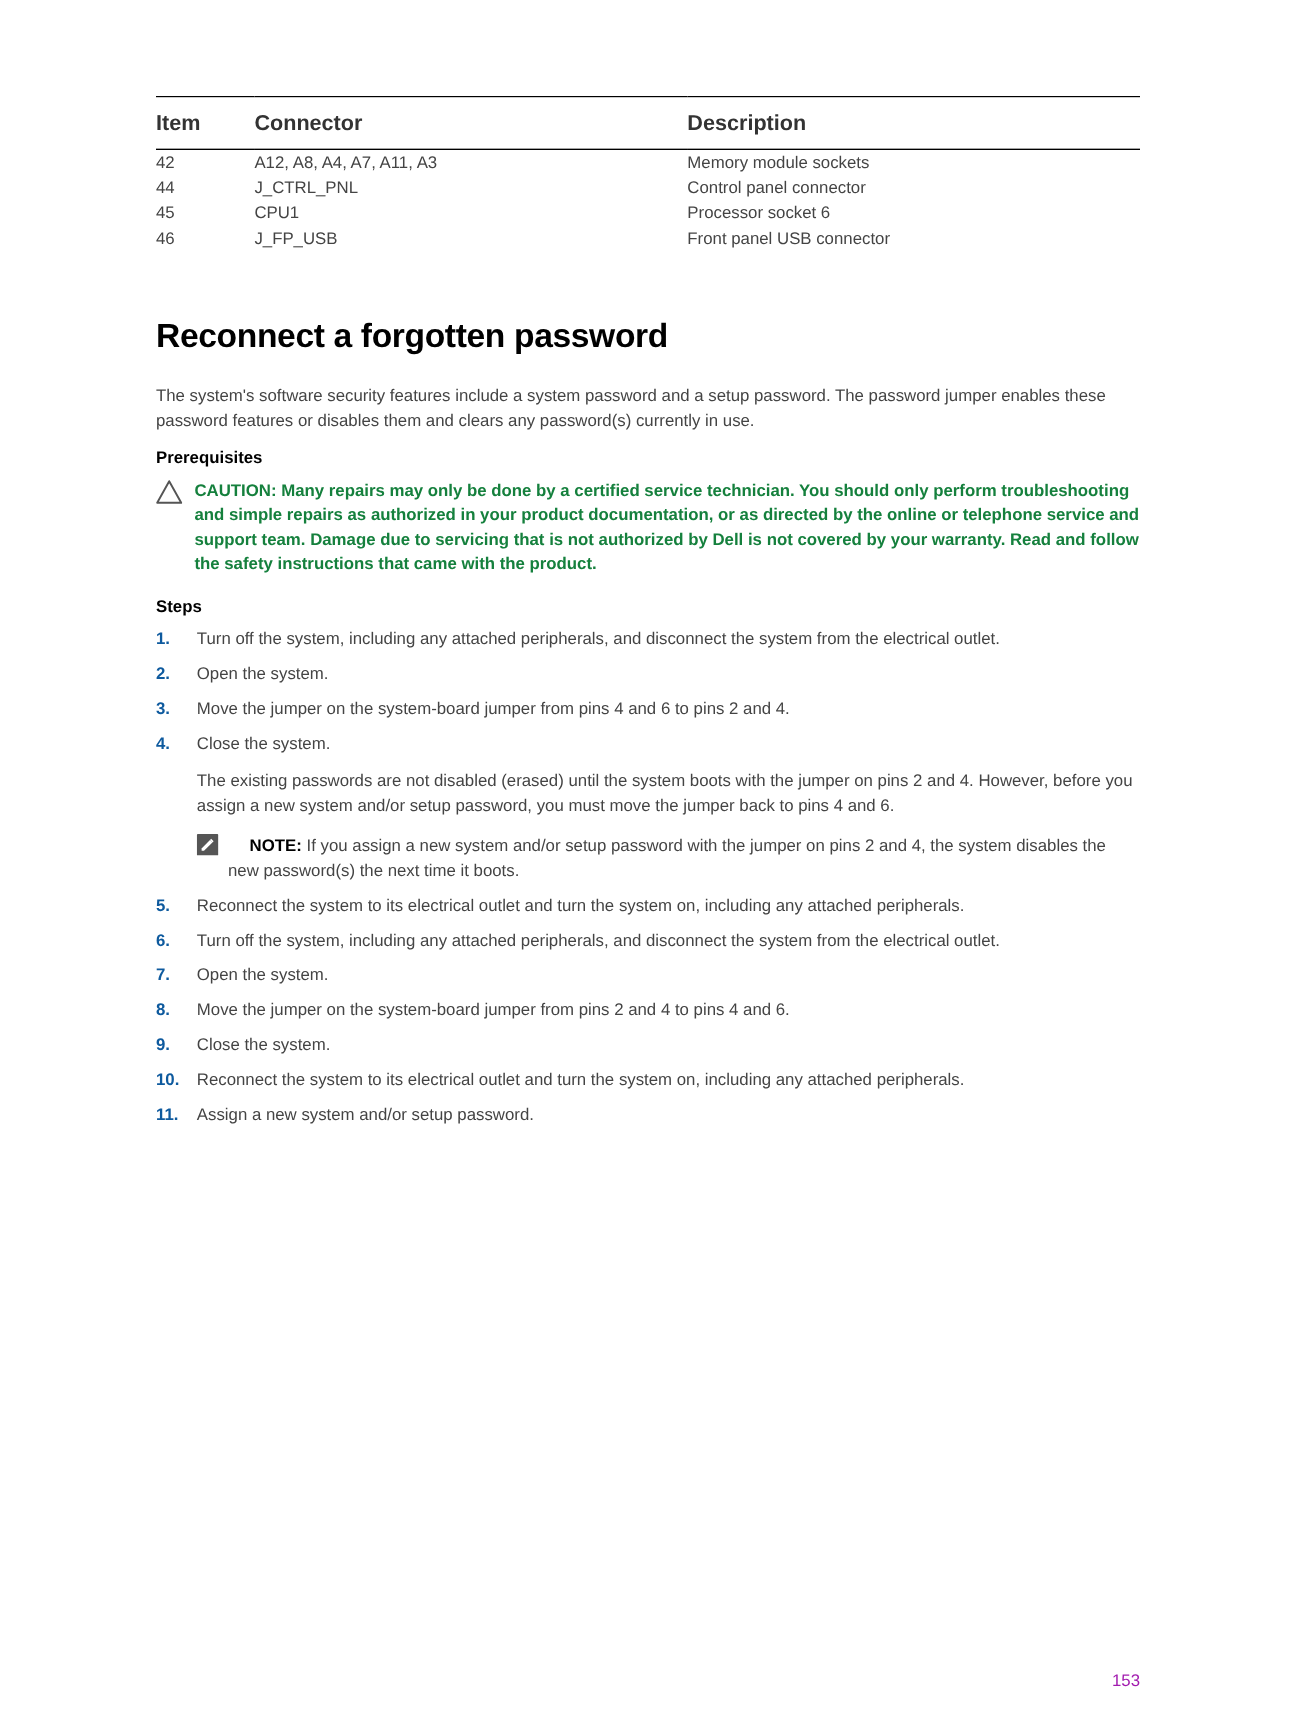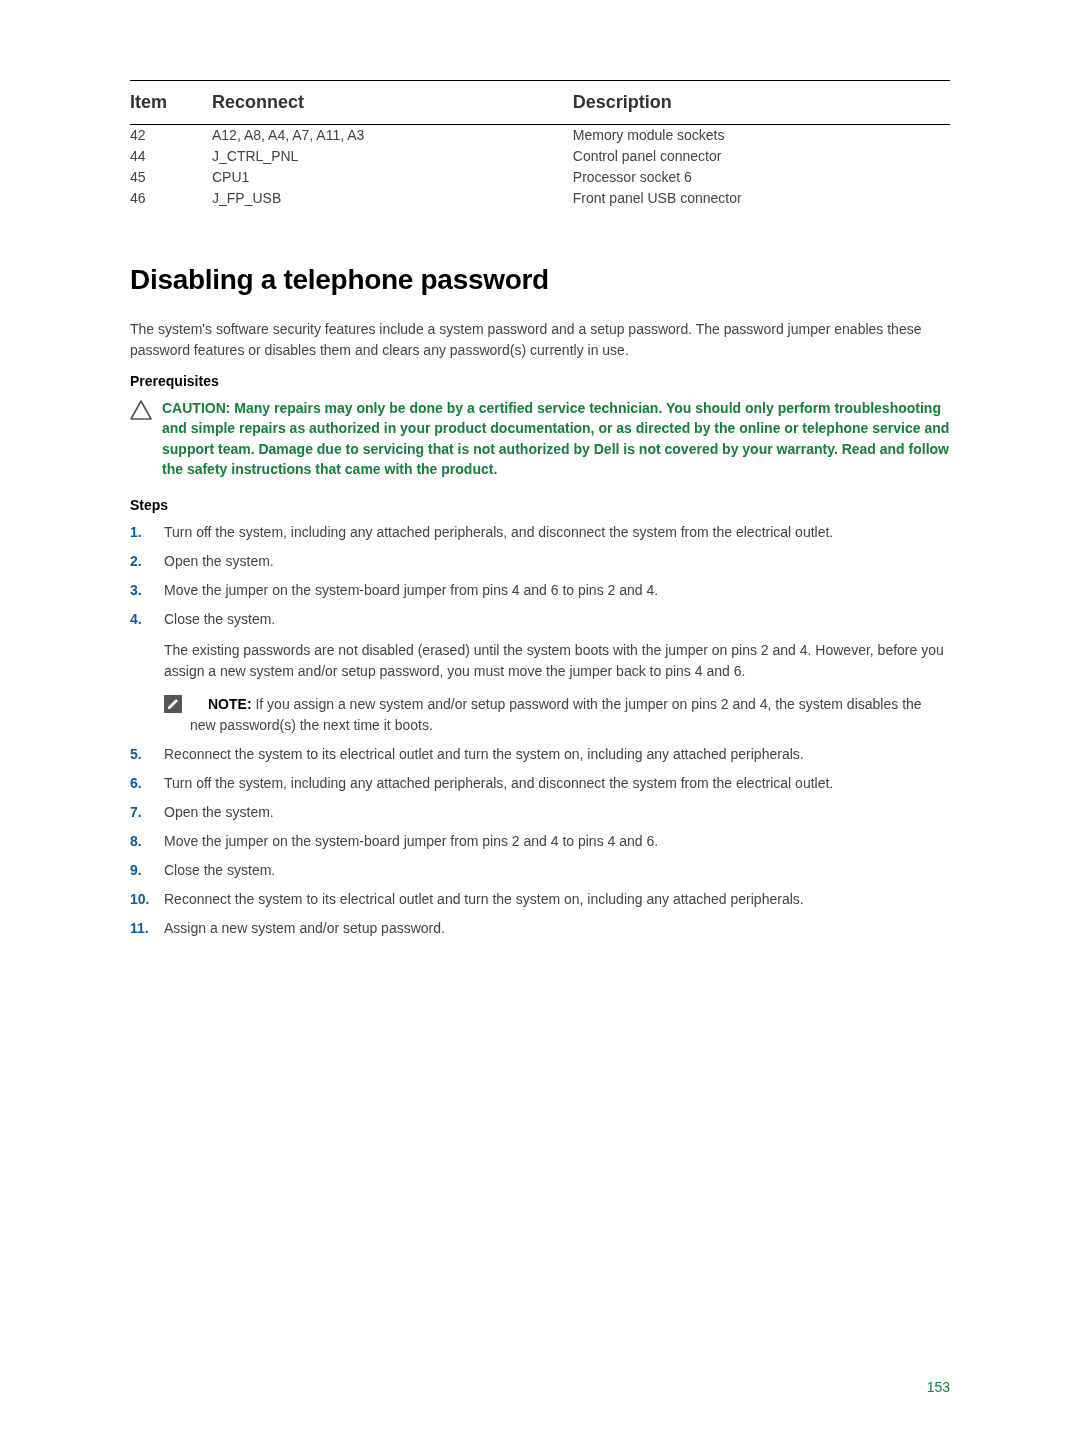--- a/index.html
+++ b/index.html
@@ -117,34 +117,34 @@
     .note-text {
       color: #444;
     }
     .note-label {
       font-weight: bold;
       color: #000;
       padding-left: 18px;
     }
     .page-number {
       position: absolute;
-      bottom: 36px;
+      bottom: 23px;
       right: 130px;
       font-size: 14px;
-      color: #15803d;
+      color: #a21caf;
     }
   </style>
 </head>
 <body>
 
 <table class="connector-table">
   <thead>
     <tr>
       <th class="col-item">Item</th>
-      <th class="col-connector">Reconnect</th>
+      <th class="col-connector">Connector</th>
       <th class="col-description">Description</th>
     </tr>
   </thead>
   <tbody>
     <tr>
       <td>42</td>
       <td>A12, A8, A4, A7, A11, A3</td>
       <td>Memory module sockets</td>
     </tr>
     <tr>
@@ -158,21 +158,21 @@
       <td>Processor socket 6</td>
     </tr>
     <tr>
       <td>46</td>
       <td>J_FP_USB</td>
       <td>Front panel USB connector</td>
     </tr>
   </tbody>
 </table>
 
-<h1 class="section-heading">Disabling a telephone password</h1>
+<h1 class="section-heading">Reconnect a forgotten password</h1>
 
 <p class="intro-paragraph">The system's software security features include a system password and a setup password. The password jumper enables these password features or disables them and clears any password(s) currently in use.</p>
 
 <p class="subheading">Prerequisites</p>
 
 <div class="caution-block">
   <span class="caution-icon">
     <svg width="22" height="20" viewBox="0 0 22 20">
       <path d="M11 1 L21 19 L1 19 Z" fill="none" stroke="#555" stroke-width="1.6" stroke-linejoin="round"></path>
     </svg>

